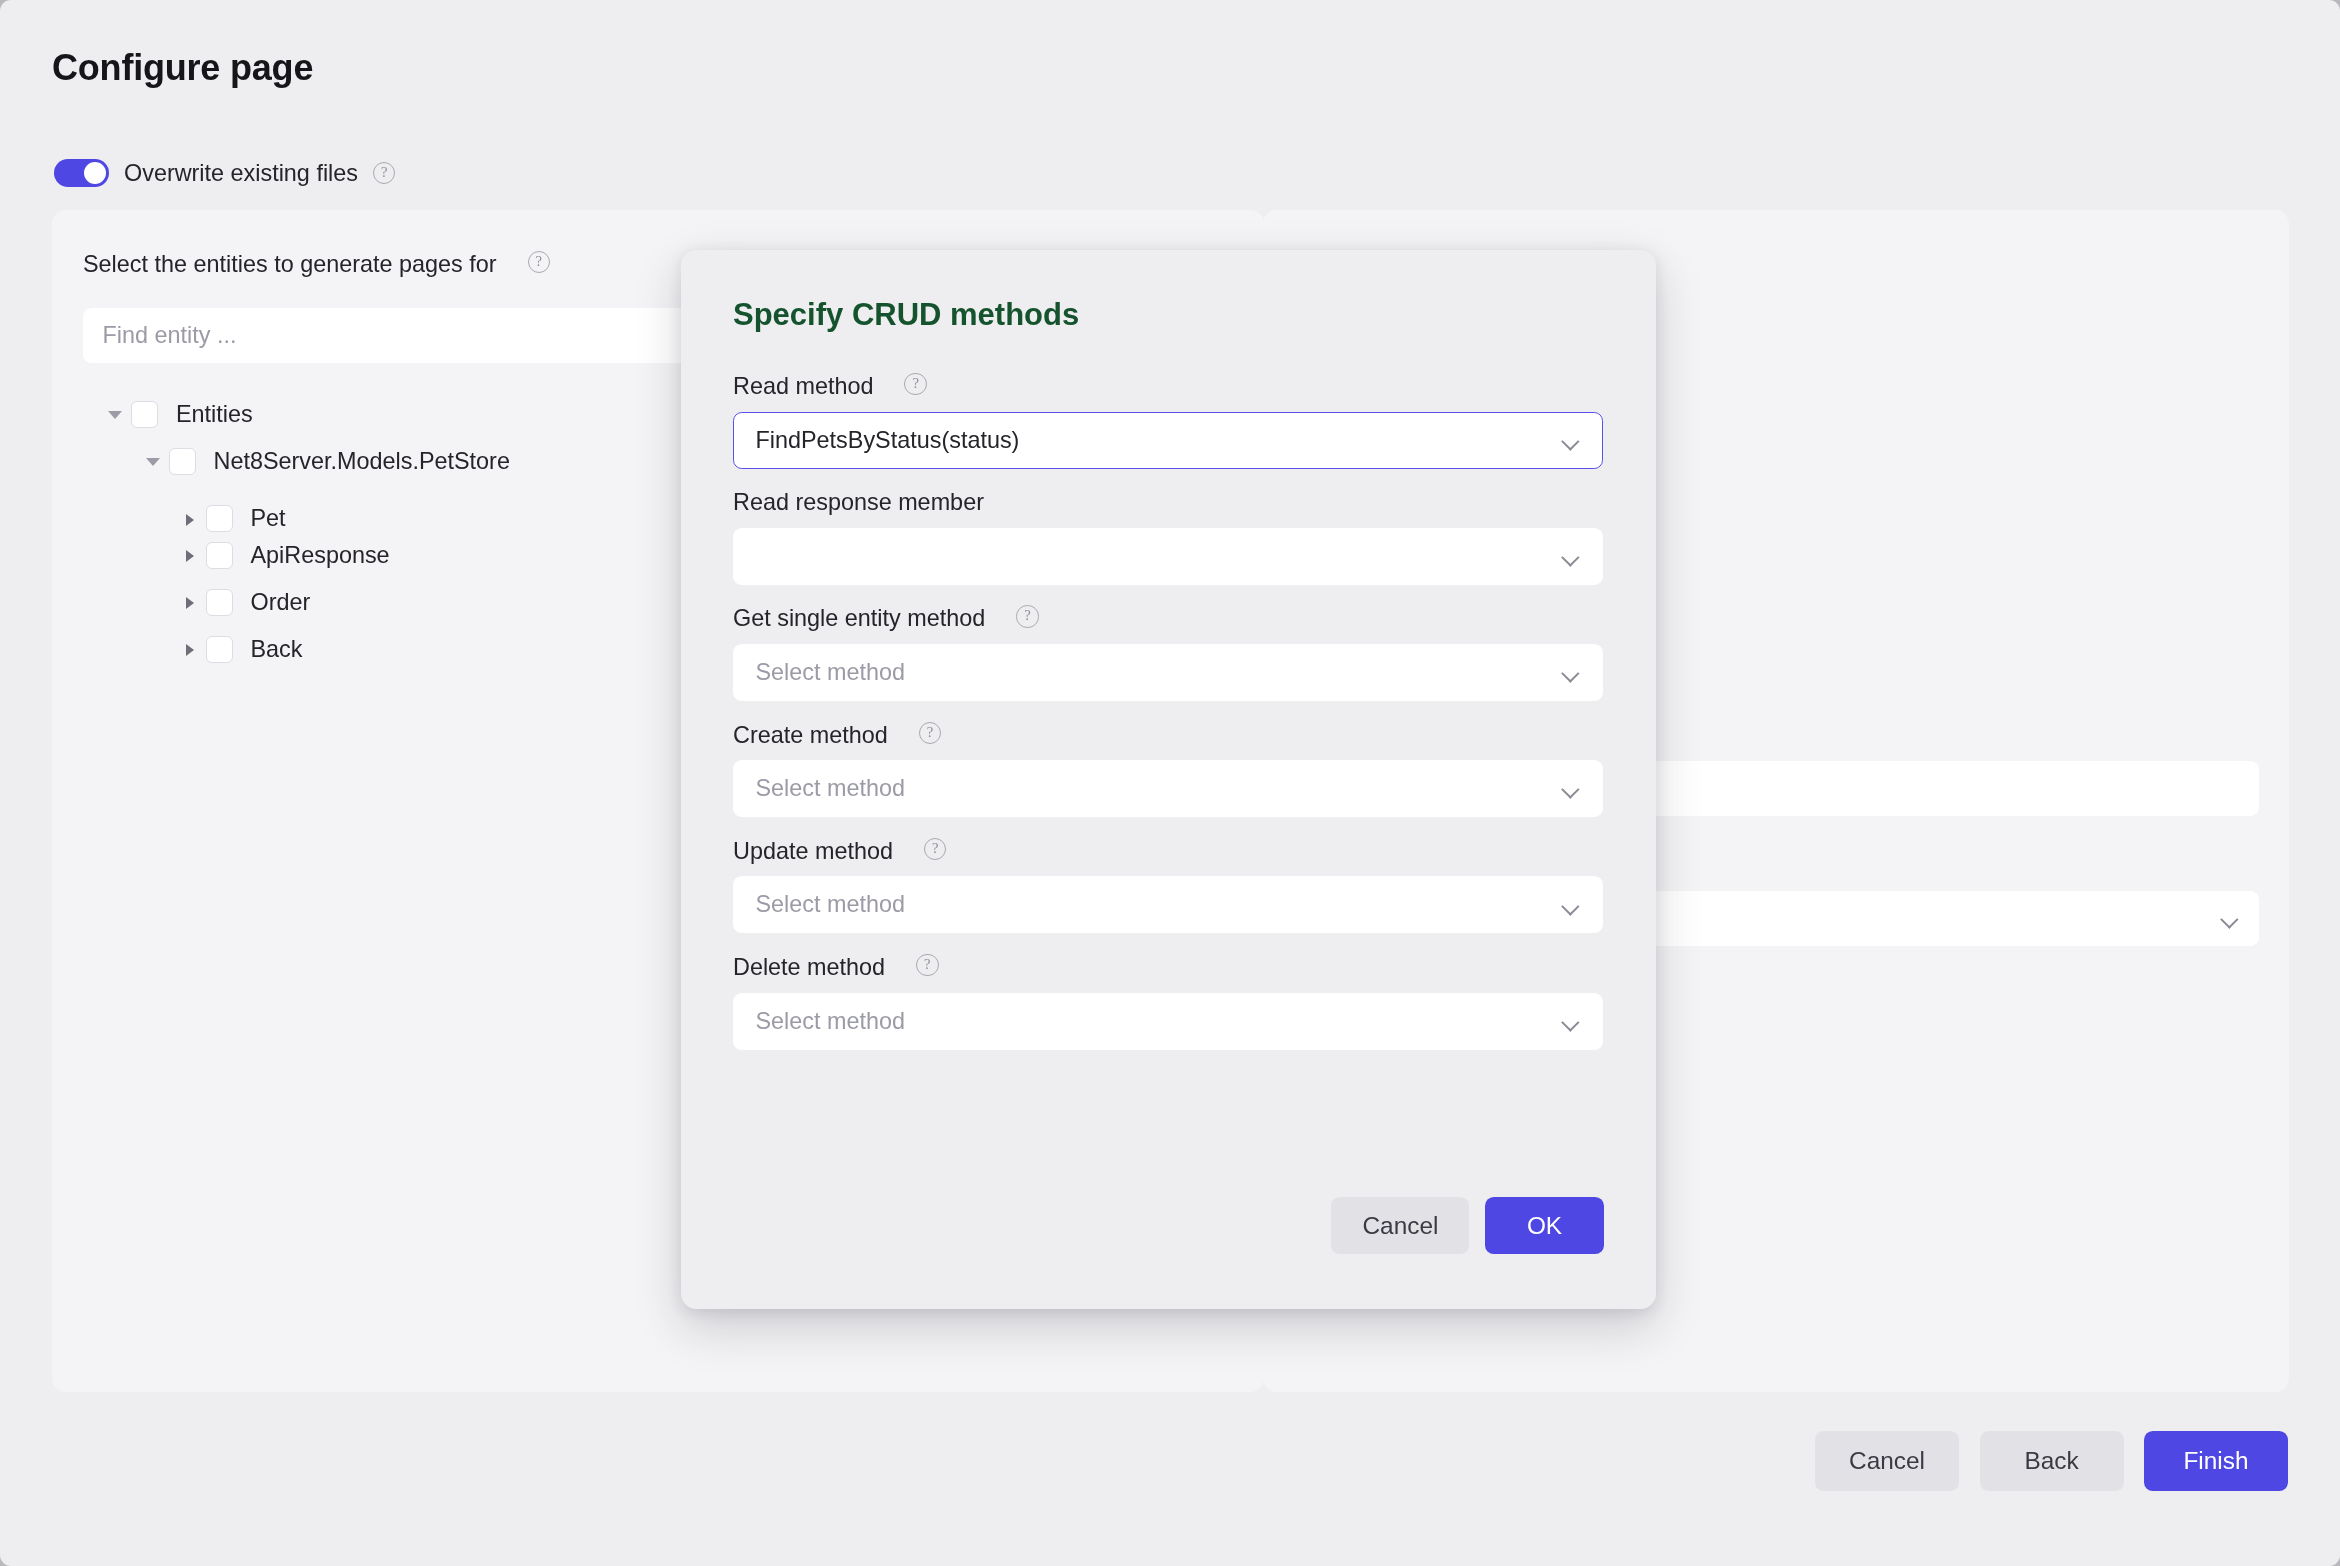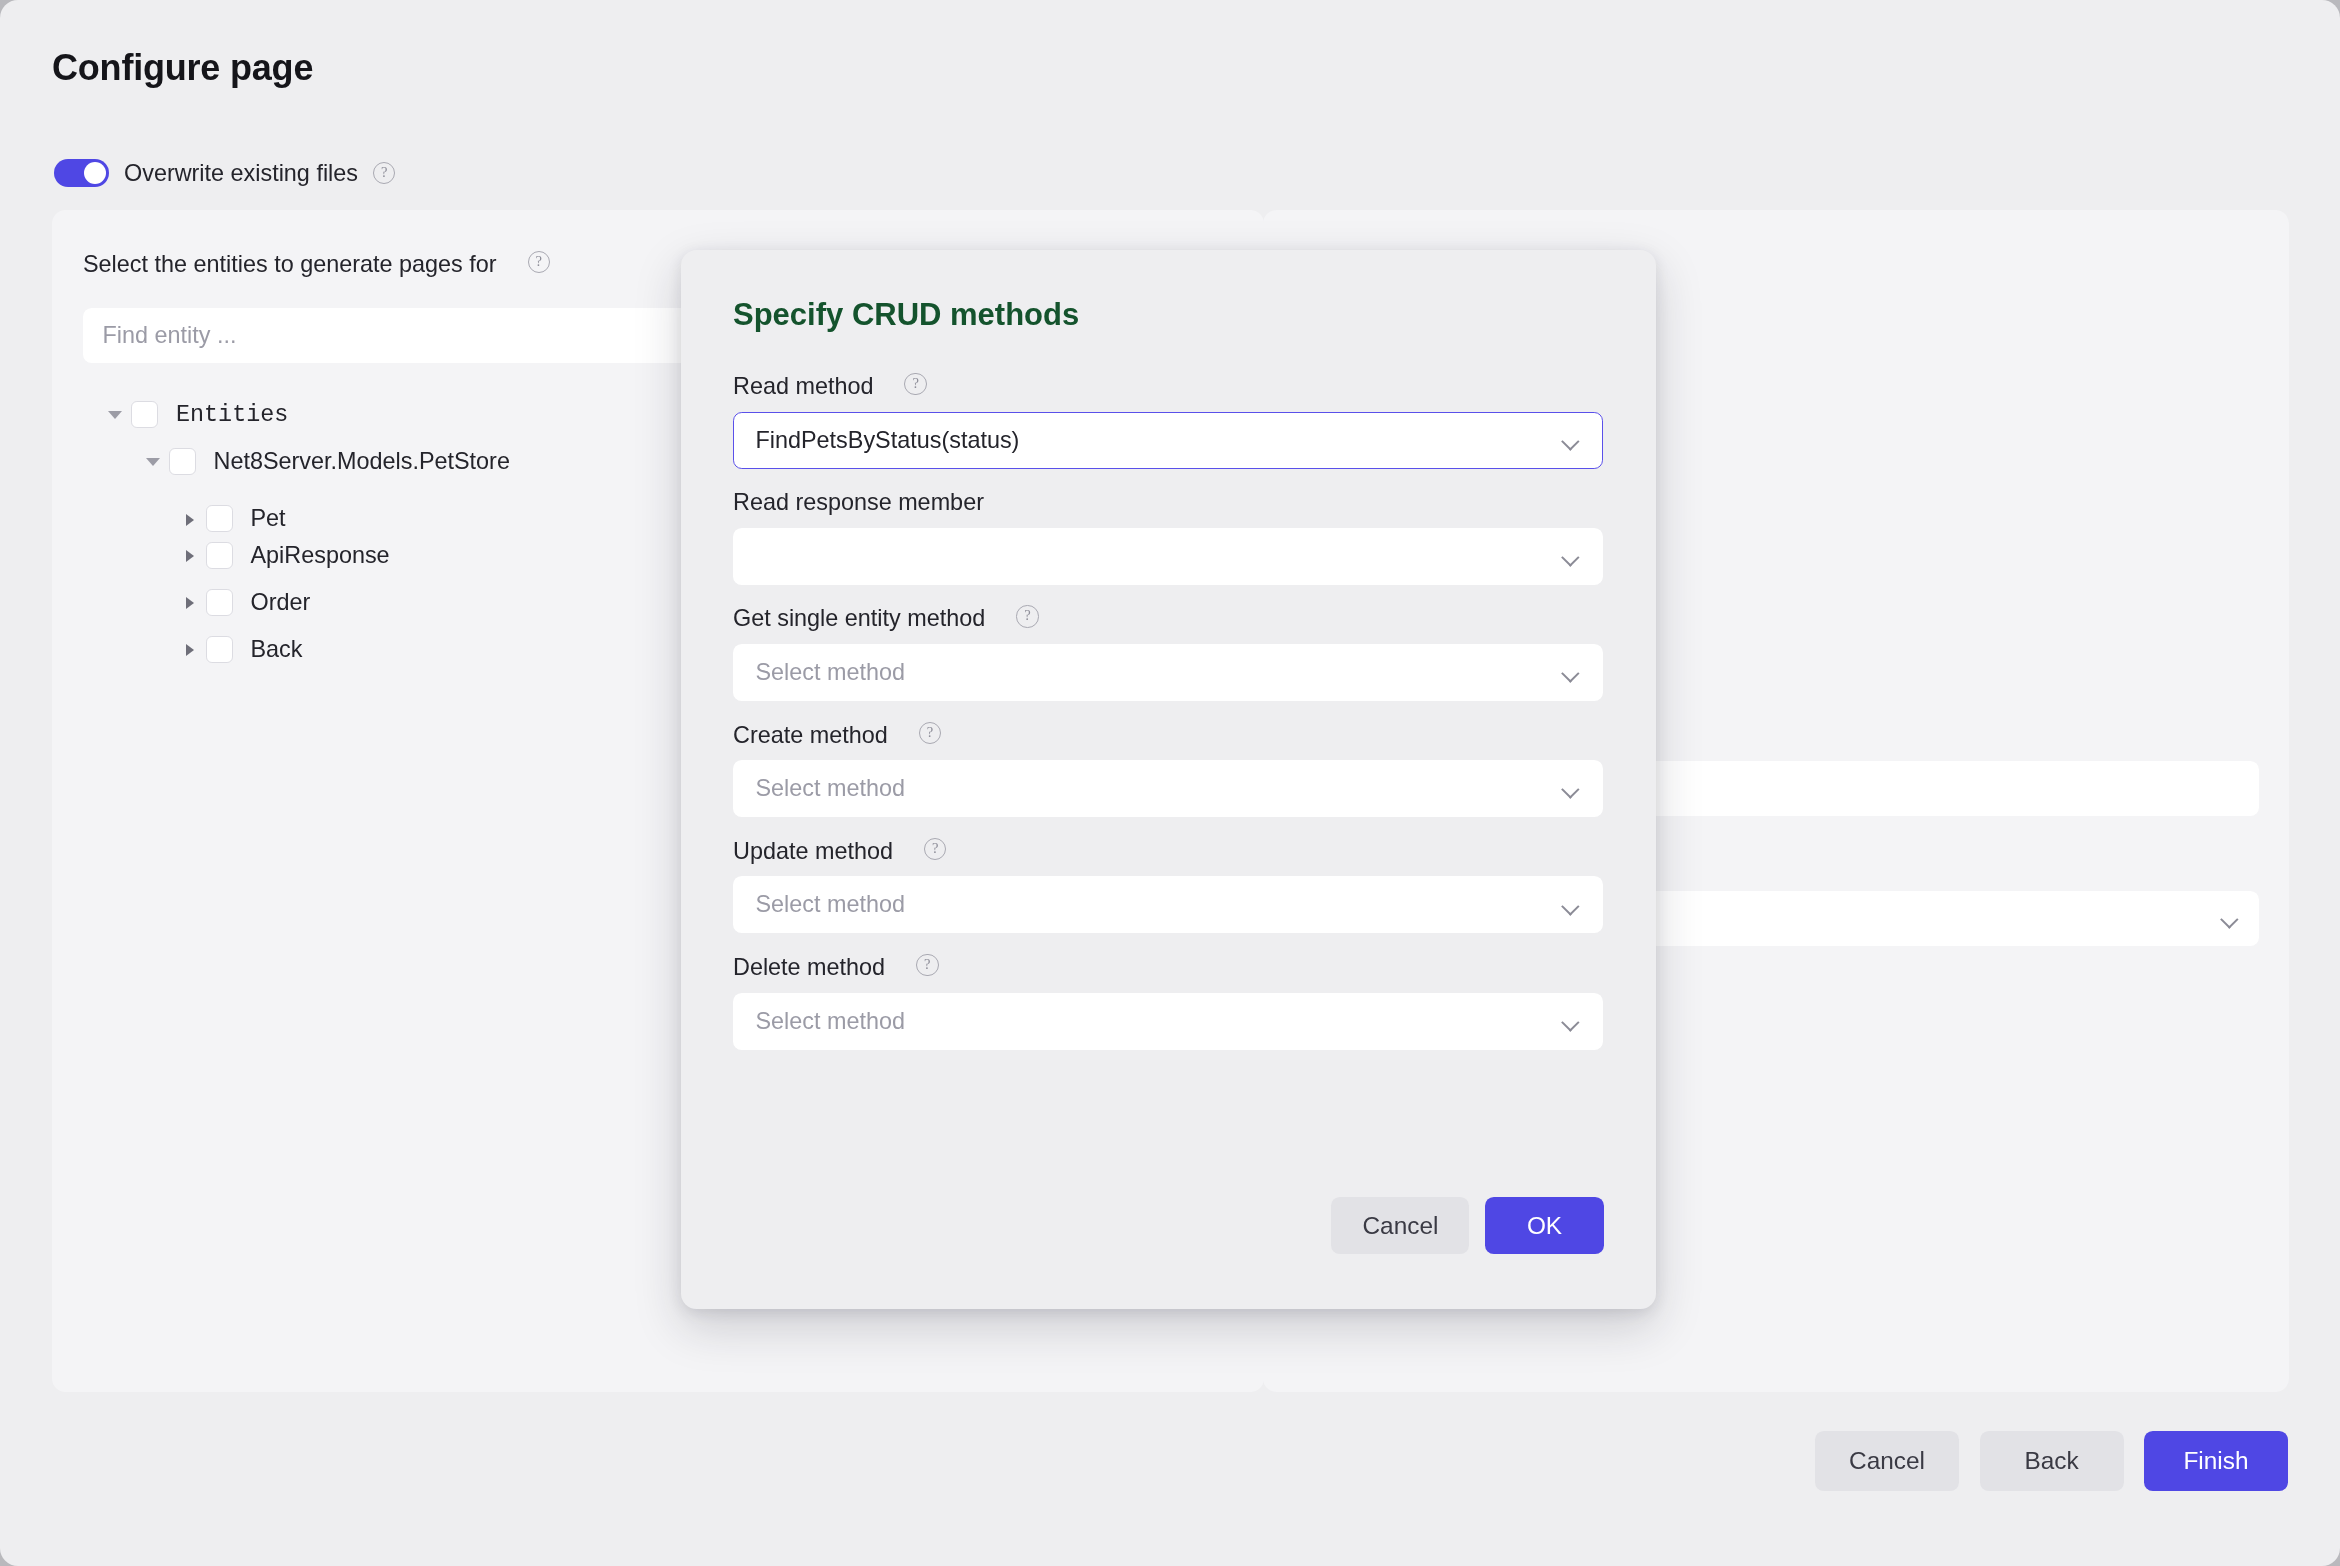--- a/index.html
+++ b/index.html
@@ -5,21 +5,21 @@
   * { box-sizing: border-box; margin: 0; padding: 0; }
   html, body {
     width: 2341px; height: 1566px;
     background: #b9b9bd;
     font-family: "Liberation Sans", sans-serif;
     overflow: hidden;
   }
   #app {
     position: absolute; inset: 0;
     background: #eeeef0;
-    border-radius: 18px;
+    border-radius: 11px;
     overflow: hidden;
   }
 
   
   .page-title {
     position: absolute; left: 52px; top: 47px;
     font-size: 36px; font-weight: bold; color: #15151a;
     letter-spacing: -0.2px;
   }
 
@@ -186,21 +186,21 @@
     <span class="help">?</span>
   </div>
 
   <div class="panel" id="left-panel">
     <div class="field-label" style="position:absolute;left:31px;top:41px;">
       <span>Select the entities to generate pages for</span>
       <span class="help">?</span>
     </div>
     <input class="search-input" placeholder="Find entity ..." style="">
     <div id="tree">
-        <div class="tree-row" style="padding-left: 19.5px; font-family: Liberation Mono, monospace;">
+        <div class="tree-row" style="padding-left: 19.5px;">
           <span class="caret down">
             <i></i>
           </span>
           <span class="cbox"></span>
           <span class="tree-label">Entities</span>
         </div>
         <div class="tree-row" style="padding-left: 57px;">
           <span class="caret down">
             <i></i>
           </span>

